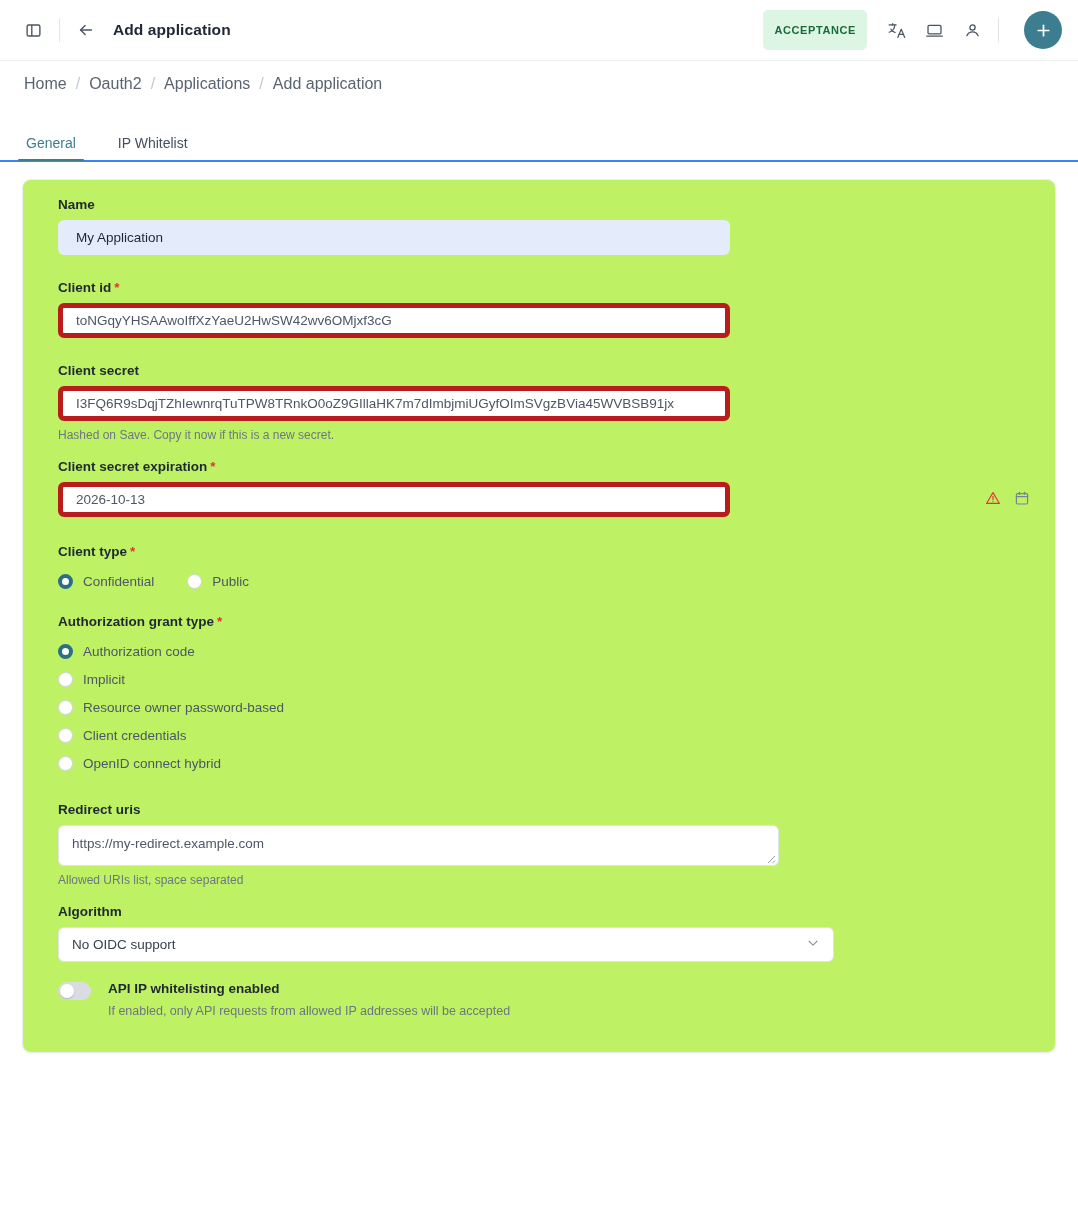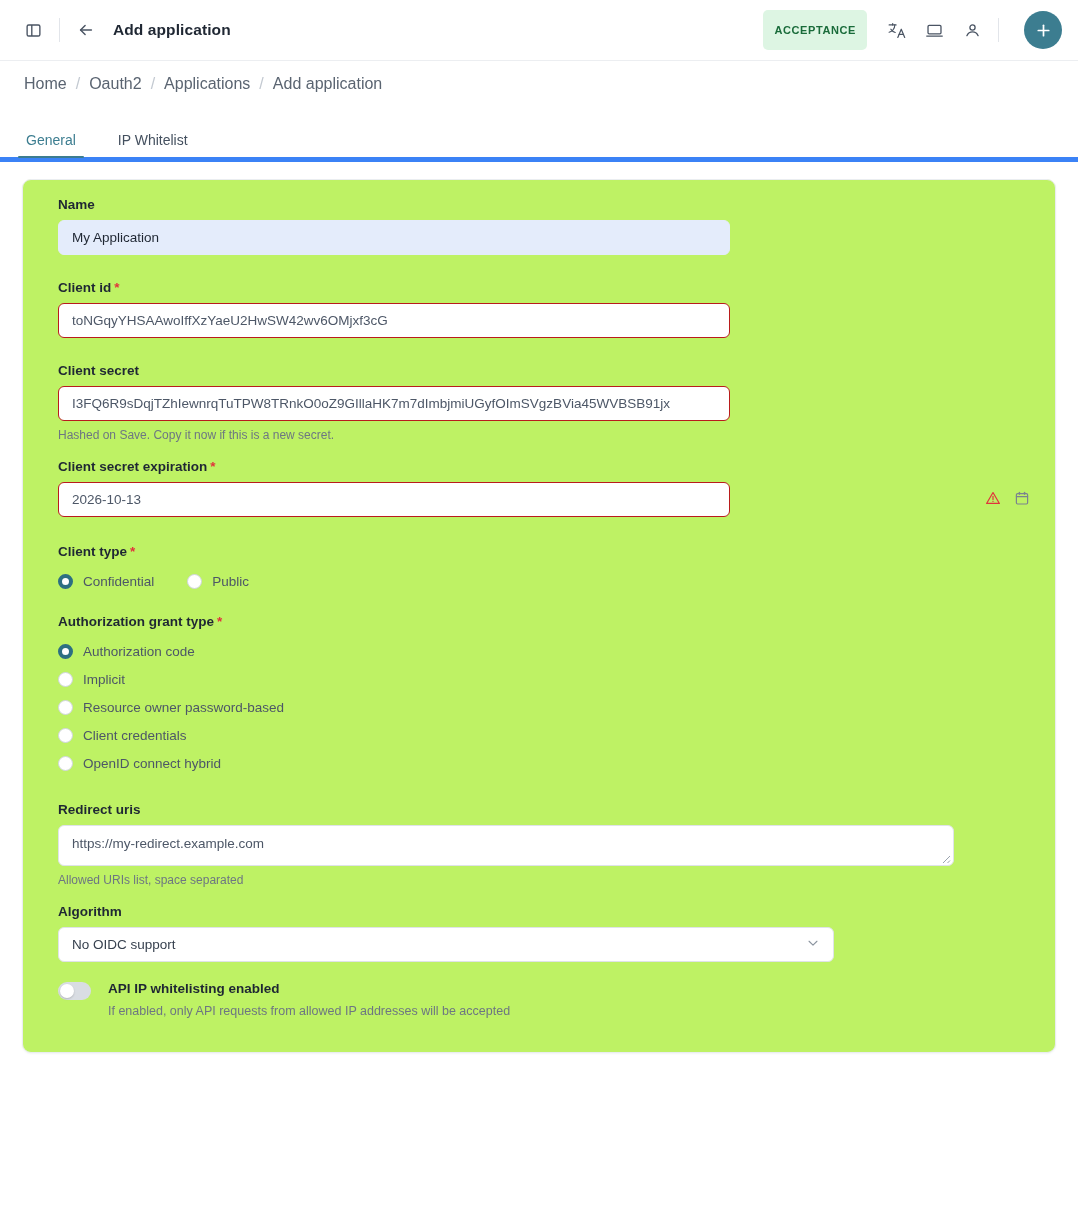--- a/index.html
+++ b/index.html
@@ -69,21 +69,21 @@
   }
   .breadcrumb .crumb { color: #5a6471; }
   .breadcrumb .sep { color: #c3c9d1; margin: 0 9px; }
 
   
   .tabs {
     display: flex;
     align-items: flex-end;
     margin: 33px 0 0 0;
     padding-left: 22px;
-    border-bottom: 5px solid #3b82f6;
+    border-bottom: 2px solid #3b82f6;
     height: 36px;
   }
   .tab {
     font-size: 14px;
     color: #44505f;
     padding: 0 4px 9px 4px;
     margin-right: 34px;
     position: relative;
   }
   .tab.active { color: #3c7d90; }
@@ -111,21 +111,21 @@
     font-size: 13.5px;
     font-weight: bold;
     color: #1f2733;
     margin: 0 0 8px 22px;
     display: block;
   }
   .req { color: #e0343c; font-weight: bold; margin-left: 3px; }
 
   .input {
     height: 35px;
-    border: 1px solid #b91c1c;
+    border: 5px solid #b91c1c;
     border-radius: 6px;
     background: #fff;
     display: flex;
     align-items: center;
     padding: 0 13px;
     font-size: 13.5px;
     color: #4d5767;
     margin-left: 22px;
     width: 672px;
     overflow: hidden;
@@ -171,21 +171,21 @@
   
   .textarea {
     height: 41px;
     border: 1px solid #dfe3e8;
     border-radius: 6px;
     background: #fff;
     font-size: 13.5px;
     color: #4d5767;
     padding: 10px 13px 0 13px;
     margin-left: 22px;
-    width: 896px;
+    width: 721px;
     position: relative;
     overflow: hidden;
   }
   .resize-grip {
     position: absolute;
     right: 2px; bottom: 1px;
     width: 13px; height: 13px;
     color: #9aa3ae;
   }
 

